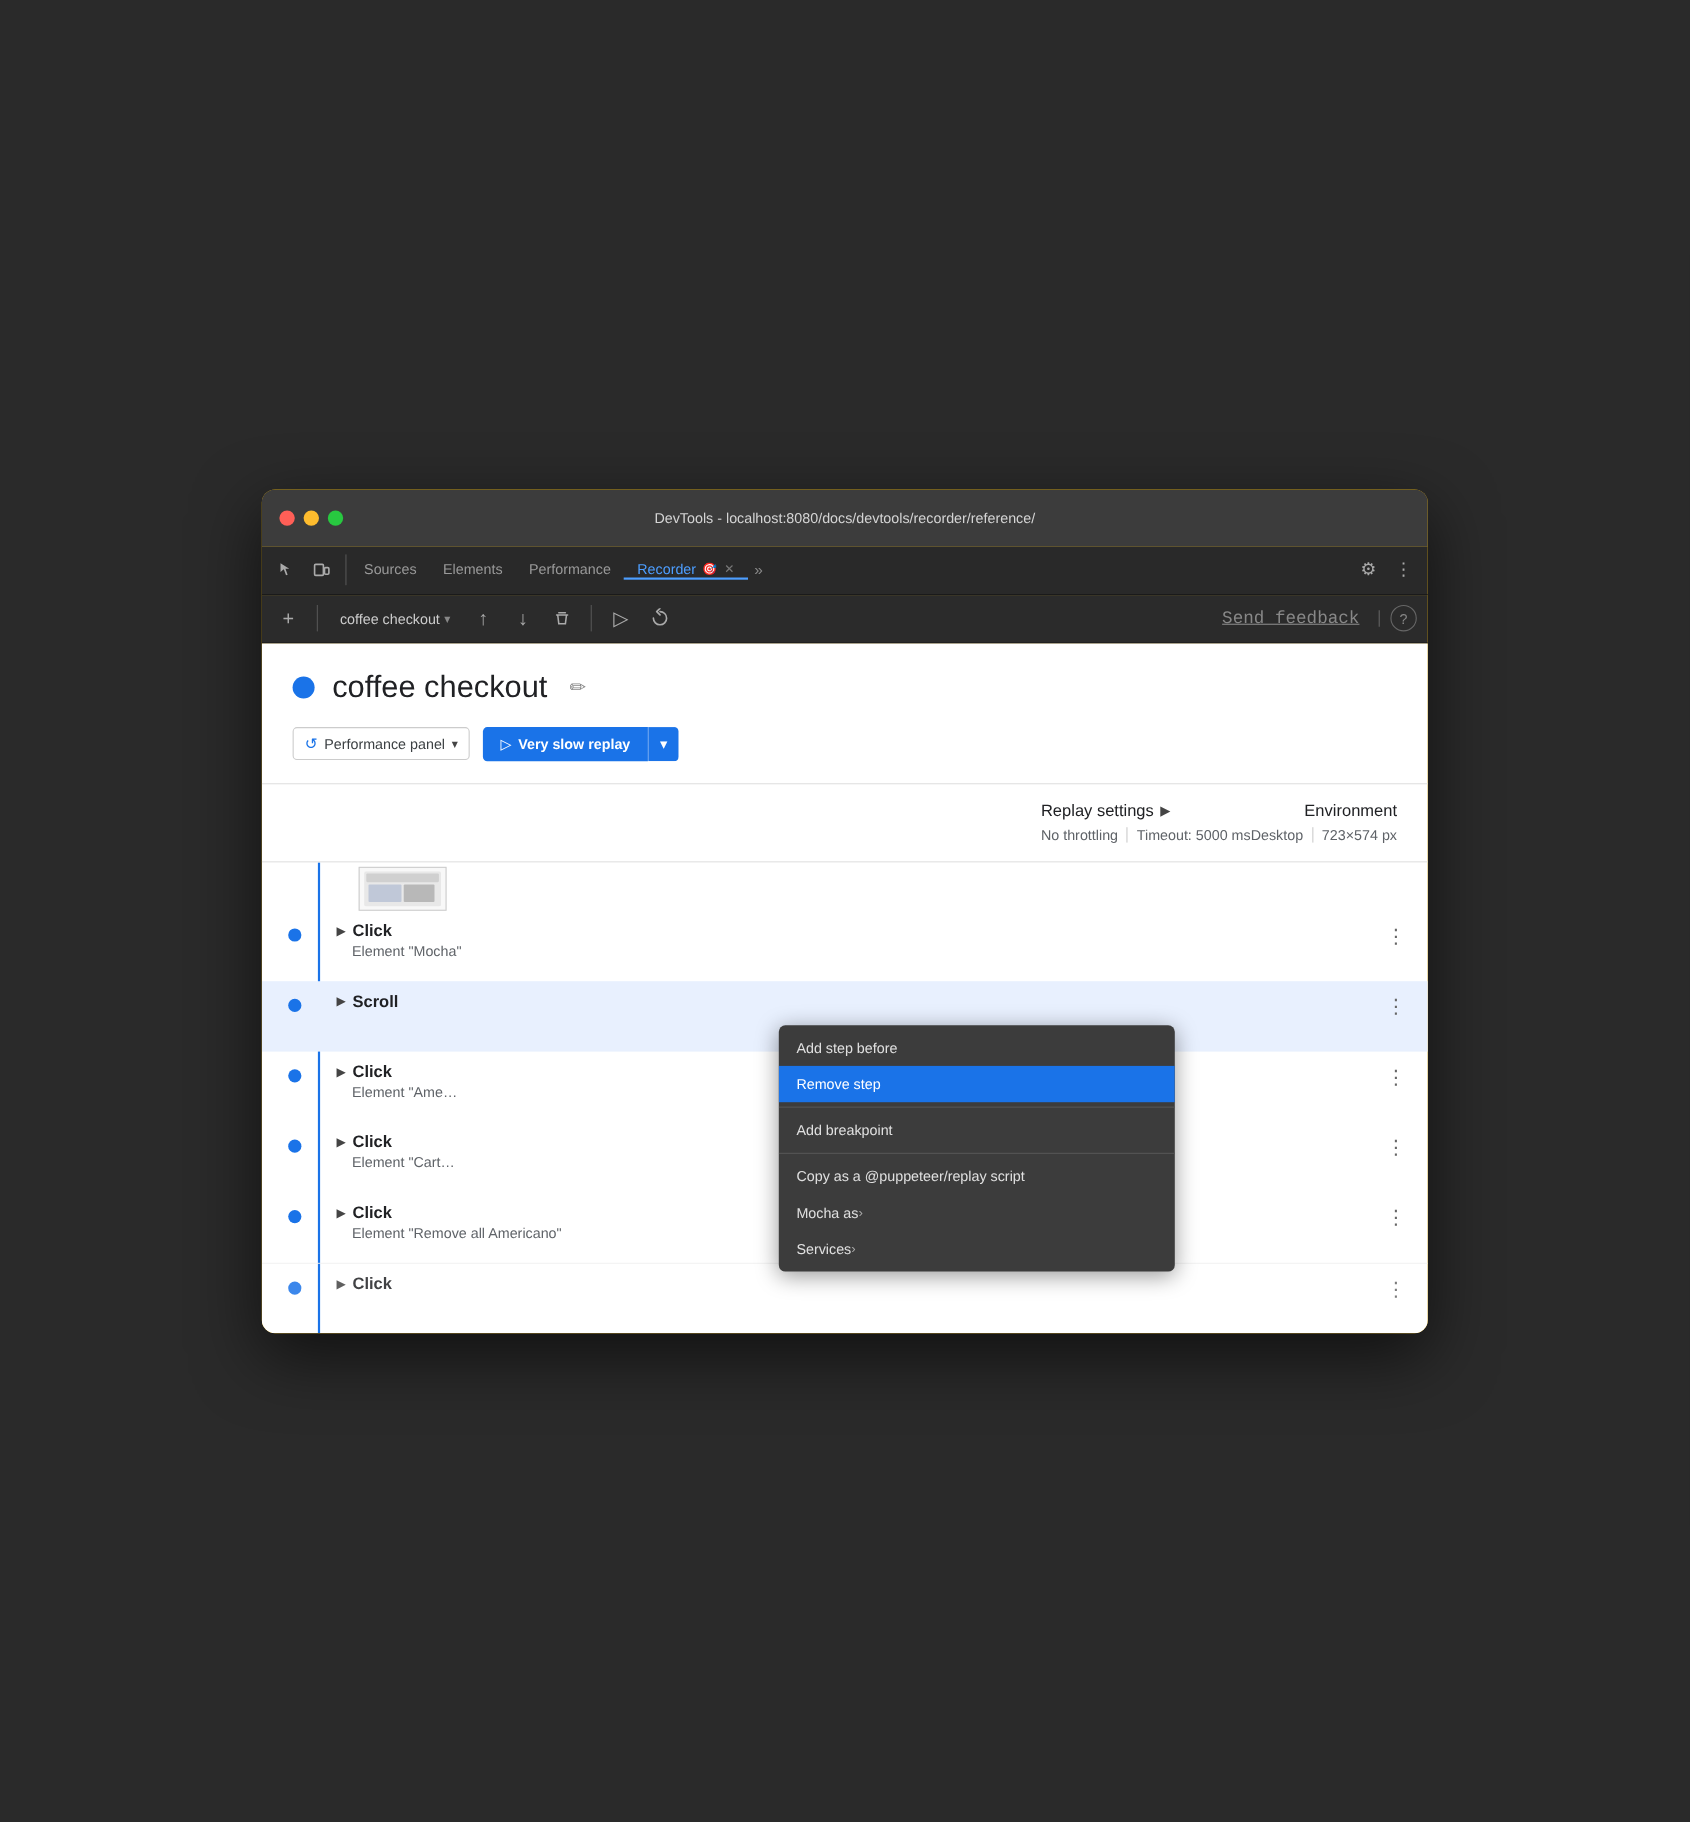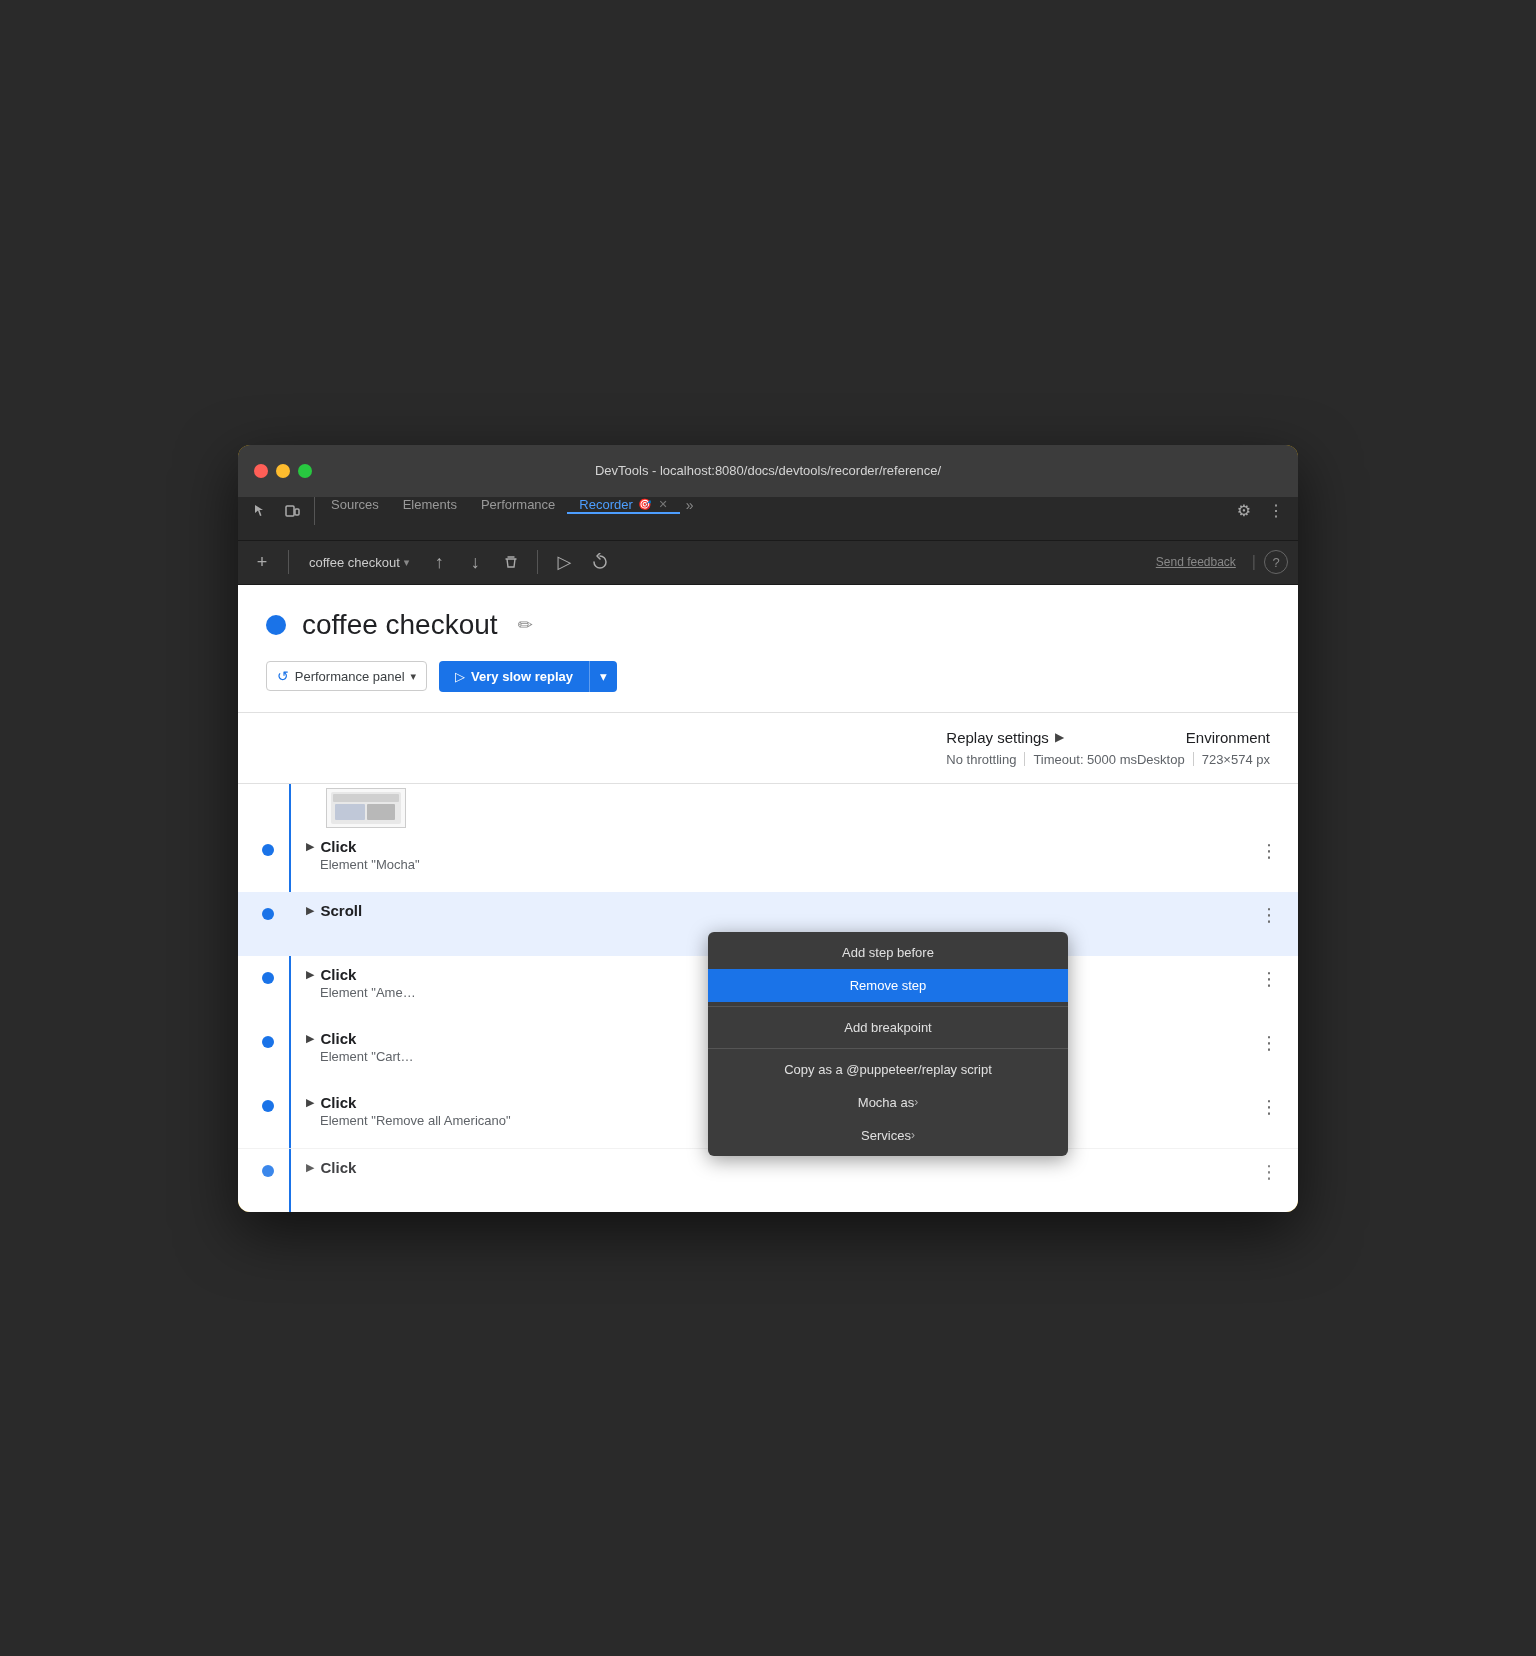--- a/index.html
+++ b/index.html
@@ -47,21 +47,21 @@
       transform: translateX(-50%);
       color: #d4d4d4;
       font-size: 13px;
       white-space: nowrap;
     }
     
     .devtools-tabs {
       background: #292929;
       height: 44px;
       display: flex;
-      align-items: flex-start;
+      align-items: center;
       padding: 0 8px;
       border-bottom: 1px solid #1a1a1a;
     }
     .tab-icons {
       display: flex;
       align-items: center;
       gap: 4px;
       padding-right: 8px;
       border-right: 1px solid #555;
       margin-right: 4px;
@@ -171,23 +171,24 @@
       align-items: center;
       justify-content: center;
       color: #aaa;
       cursor: pointer;
       border-radius: 4px;
       font-size: 16px;
     }
     .feedback-link {
       margin-left: auto;
       color: #888;
-      font-size: 12px;
+      font-size: 16px;
       cursor: pointer;
       text-decoration: underline;
+      font-family: Liberation Mono, monospace;
     }
     .help-btn {
       width: 24px;
       height: 24px;
       border-radius: 50%;
       border: 1px solid #666;
       display: flex;
       align-items: center;
       justify-content: center;
       color: #888;
@@ -436,21 +437,21 @@
       overflow: hidden;
       padding: 4px 0;
     }
     .menu-item {
       padding: 9px 16px;
       font-size: 13px;
       color: #e0e0e0;
       cursor: pointer;
       display: flex;
       align-items: center;
-      justify-content: center;
+      justify-content: flex-start;
     }
     .menu-item.active {
       background: #1a73e8;
       color: white;
     }
     .menu-divider {
       height: 1px;
       background: #555;
       margin: 4px 0;
     }

